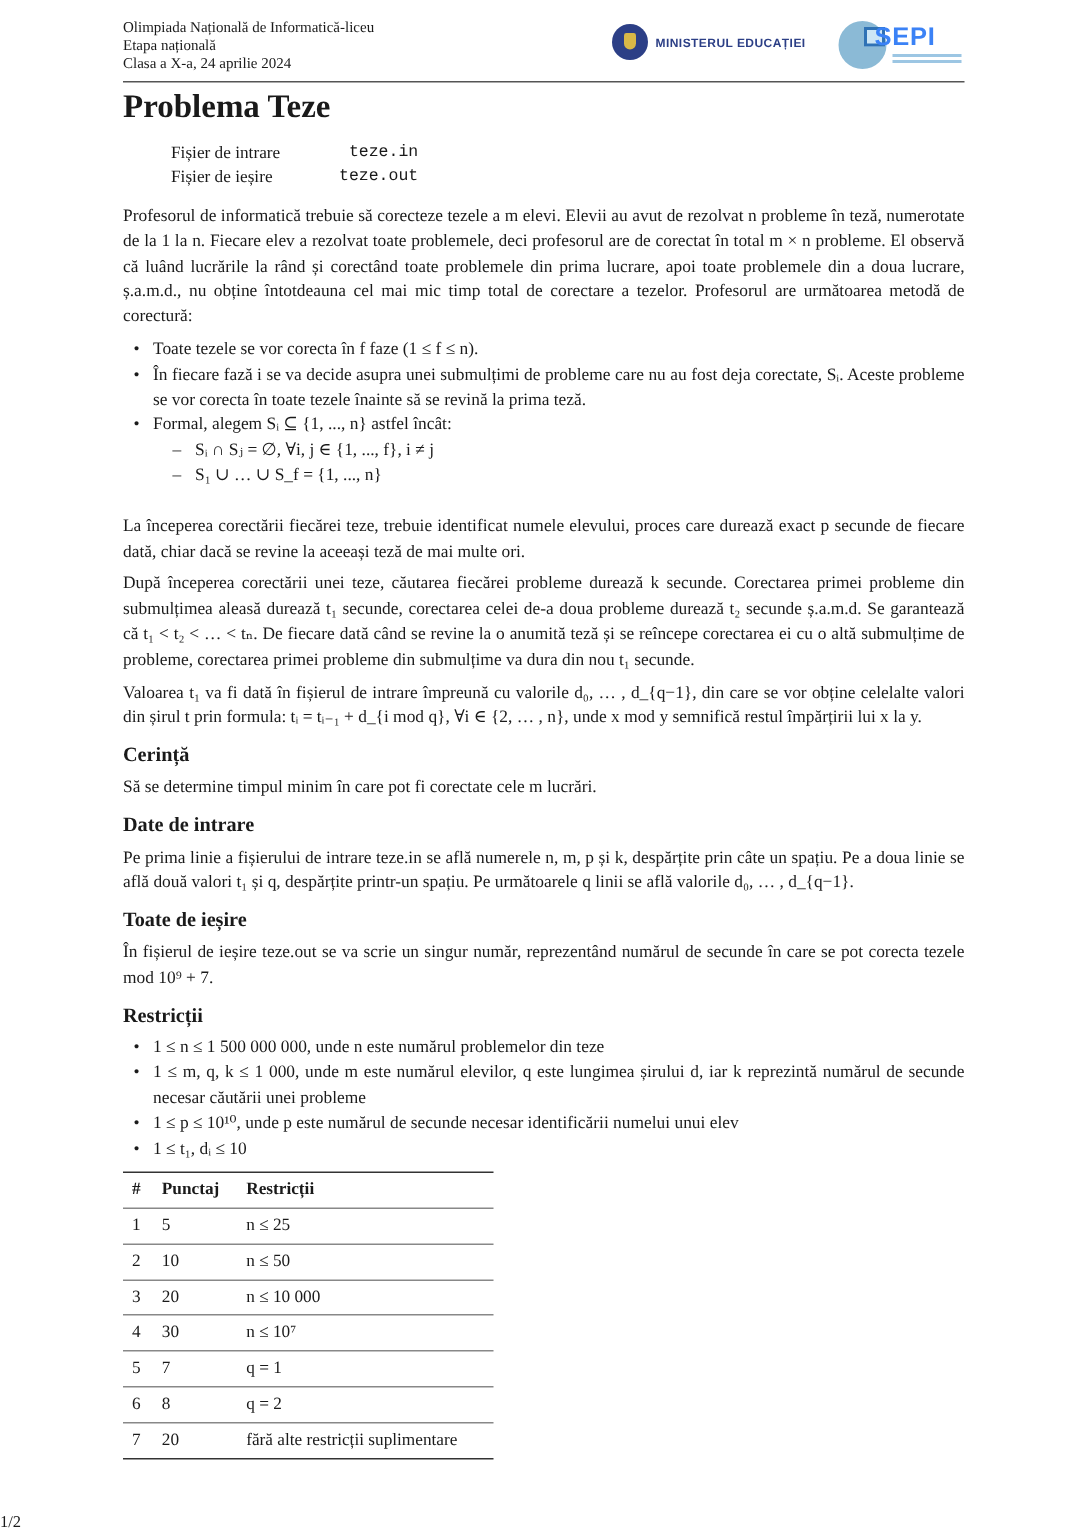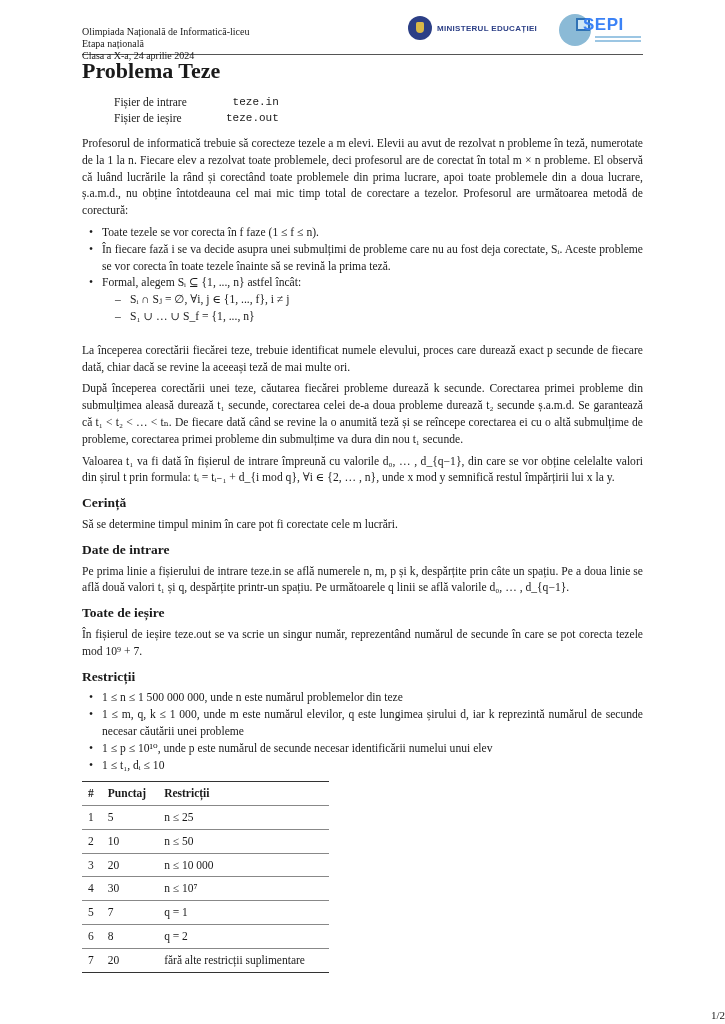--- a/index.html
+++ b/index.html
@@ -1,20 +1,20 @@
 <!DOCTYPE html>
 <html><head>
 <meta charset="utf-8">
 <style>
   html, body { margin: 0; padding: 0; background: #ffffff; }
   body { width: 725px; height: 1024px; position: relative; overflow: hidden;
          font-family: "Liberation Serif", "DejaVu Serif", serif; color: #1a1a1a; }
   .page { position: absolute; left: 82px; top: 0; width: 561px; }
   .header { position: relative; height: 54px; border-bottom: 1px solid #555; }
-  .header-left { position: absolute; left: 0; top: 13px; font-size: 10px; line-height: 12px; margin-top: 13px; }
+  .header-left { position: absolute; left: 0; top: 13px; font-size: 10px; line-height: 12px; }
   .ministry { position: absolute; left: 326px; top: 16px; display: flex; align-items: center; gap: 5px; }
   .crest { width: 24px; height: 24px; border-radius: 50%; background: #2c3f86; position: relative; }
   .crest::after { content: ""; position: absolute; left: 8px; top: 6px; width: 8px; height: 11px; background: #d9b847; border-radius: 2px 2px 5px 5px; }
   .ministry-label { font-family: "Liberation Sans", sans-serif; font-size: 8px; font-weight: bold; color: #2c3f86; letter-spacing: 0.3px; }
   .sepi { position: absolute; left: 477px; top: 14px; width: 82px; height: 34px; }
   .sepi-circle { position: absolute; left: 0; top: 0; width: 32px; height: 32px; border-radius: 50%; background: #8bbad6; }
   .sepi-label { position: absolute; left: 24px; top: 1px; font-family: "Liberation Sans", sans-serif; font-weight: bold; font-size: 17px; color: #3b82f6; letter-spacing: 0.5px; }
   .sepi-box { position: absolute; left: 17px; top: 4px; width: 10px; height: 9px; border: 2px solid #2f72b5; background: #cde6f5; }
   .sepi-sub { position: absolute; left: 36px; top: 22px; width: 46px; height: 2px; background: #9cc6e3; box-shadow: 0 4px 0 #9cc6e3; }
 
@@ -31,21 +31,21 @@
   .body ul li::before { content: "•"; position: absolute; left: -13px; }
   .body ul.dash { margin: 0 0 17px 6px; padding-left: 22px; }
   .body ul.dash li::before { content: "–"; left: -15px; }
   h2 { margin: 8px 0 5px 0; font-size: 13.5px; font-weight: bold; }
 
   table.scores { border-collapse: collapse; font-size: 11.5px; margin-top: 6px; width: 247px; }
   table.scores th, table.scores td { text-align: left; padding: 3px 6px; border-bottom: 1px solid #888; height: 16px; }
   table.scores thead th { border-top: 1.5px solid #333; font-weight: bold; }
   table.scores tr:last-child td { border-bottom: 1.5px solid #333; }
   table.scores td.c, table.scores th.c { text-align: left; }
-  .pageno { position: absolute; left: 0; width: 725px; top: 1009px; text-align: right; font-size: 11px; }
+  .pageno { position: absolute; left: 0; width: 725px; top: 1009px; text-align: left; font-size: 11px; }
 </style>
 </head>
 <body>
 
 <div class="page">
   <div class="header">
     <div class="header-left">
       <div>Olimpiada Națională de Informatică-liceu</div>
       <div>Etapa națională</div>
       <div>Clasa a X-a, 24 aprilie 2024</div>

